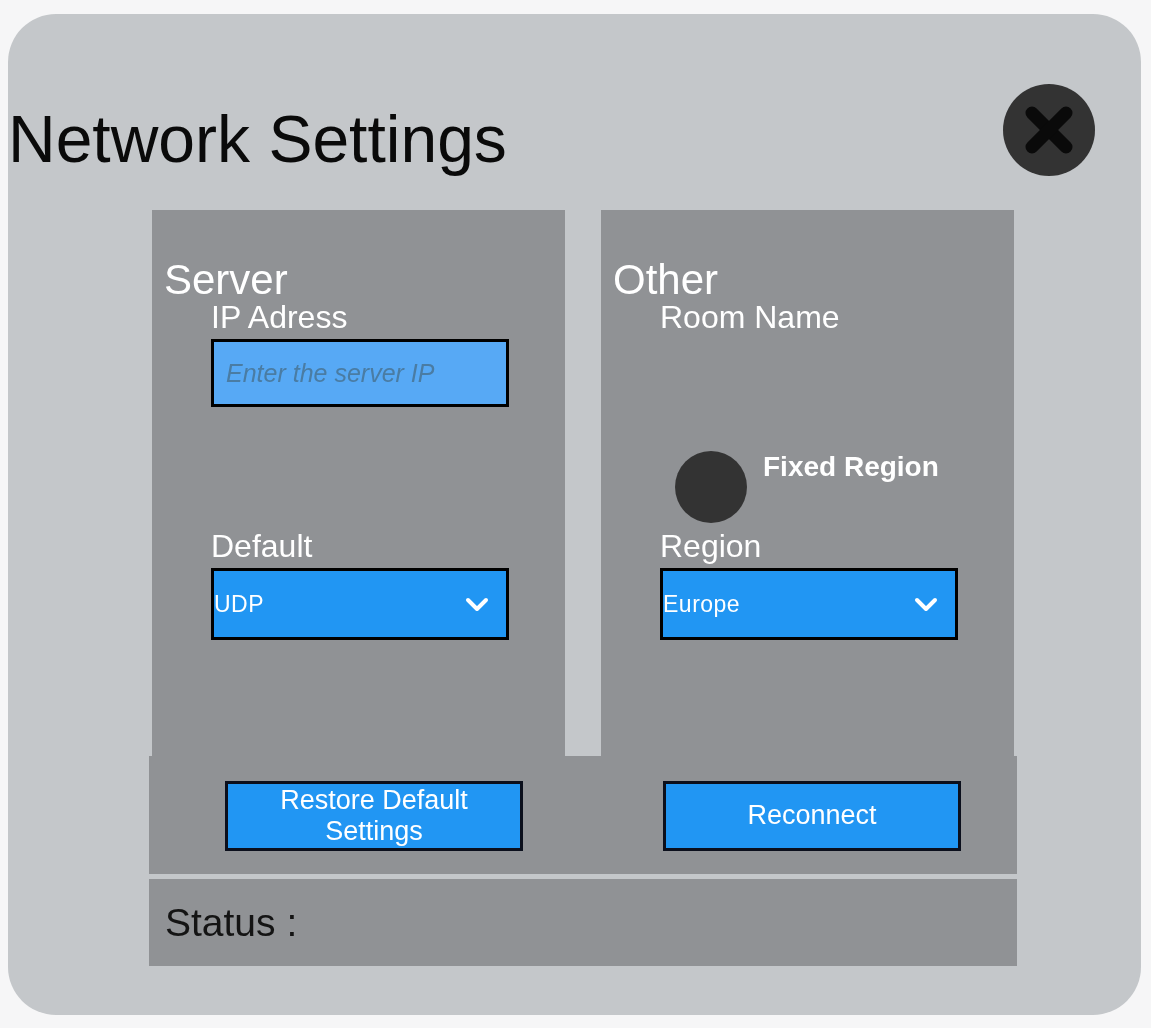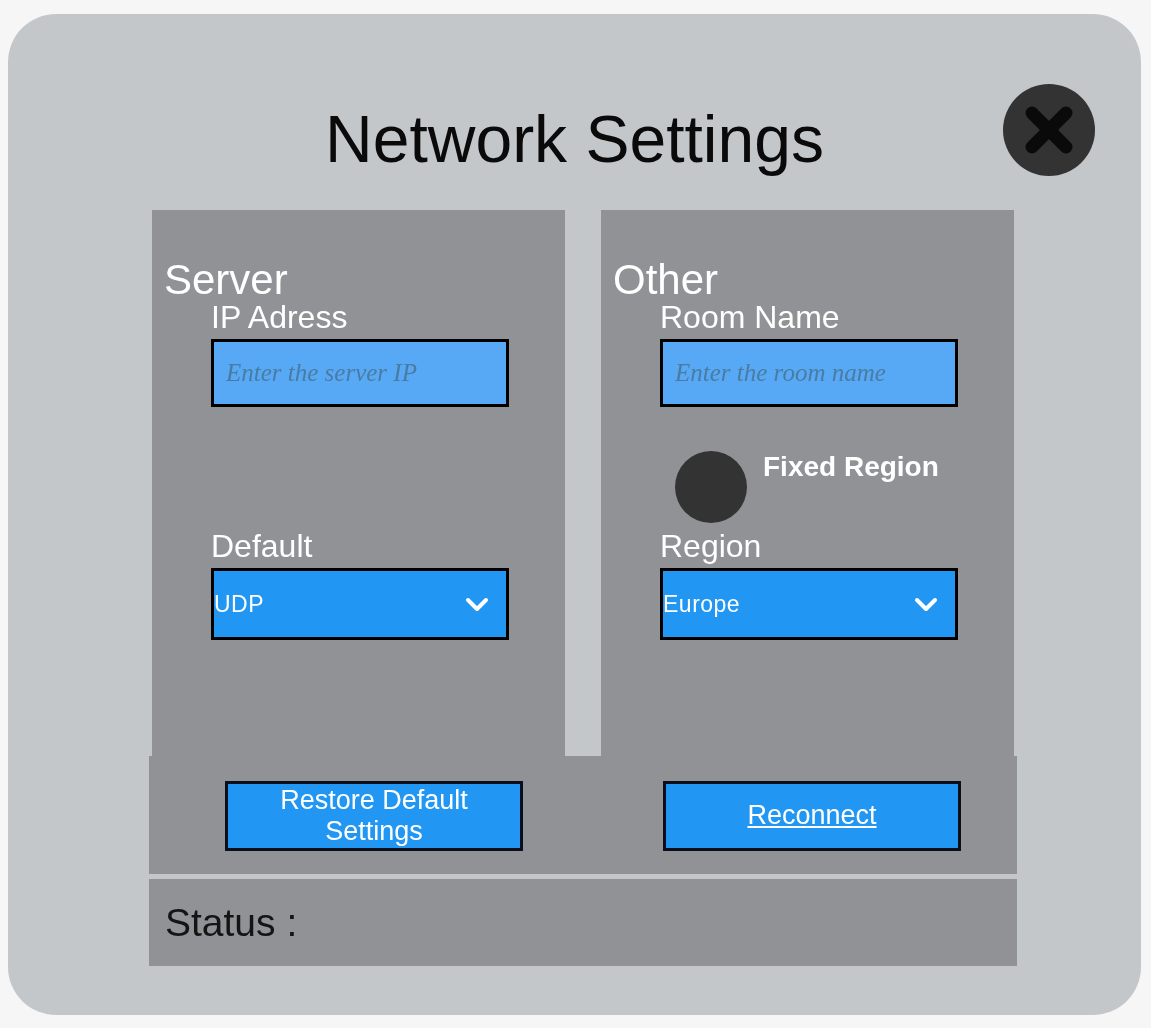--- a/index.html
+++ b/index.html
@@ -25,21 +25,20 @@
     background: #c4c7ca;
     border-radius: 48px;
   }
 
   
   .dialog-title {
     position: absolute;
     left: 0;
     top: 48px;
     width: 1133px;
-    text-align: center;
     font-size: 66px;
     color: #0a0a0a;
     font-weight: normal;
     letter-spacing: 0px;
     line-height: 1;
   }
 
   .close-button {
     position: absolute;
     left: 995px;
@@ -96,21 +95,21 @@
     white-space: nowrap;
   }
   .text-input {
     display: block;
     box-sizing: border-box;
     width: 298px;
     height: 68px;
     background: #57a9f5;
     border: 3px solid #000000;
     color: #1b3a55;
-    font-family: Liberation Serif, serif;
+    font-family: Liberation Sans, sans-serif;
     font-size: 25px;
     font-style: italic;
     padding: 0 12px;
     outline: none;
   }
   .text-input::placeholder {
     color: #4a7ca3;
     font-style: italic;
     opacity: 1;
   }
@@ -196,21 +195,21 @@
     font-size: 27px;
     line-height: 1.15;
     cursor: pointer;
     padding: 0;
     text-align: center;
     display: flex;
     align-items: center;
     justify-content: center;
   }
   .action-button.restore   { left: 76px; }
-  .action-button.reconnect { left: 514px; text-decoration: underline; }
+  .action-button.reconnect { left: 514px; }
 
   
   .status-bar {
     position: absolute;
     left: 141px;
     top: 865px;
     width: 868px;
     height: 87px;
     background: #909295;
     display: flex;
@@ -259,21 +258,20 @@
         </span>
       </div>
     </div>
   </section>
 
   <section class="panel other">
     <h2 class="panel-heading">Other</h2>
 
     <div class="field field-room">
       <span class="field-label">Room Name</span>
-      <input class="text-input" type="text" placeholder="Enter the room name" style="">
     </div>
 
     <div class="toggle-row">
       <button class="toggle-dot"></button>
       <span class="toggle-label">Fixed Region</span>
     </div>
 
     <div class="field field-region">
       <span class="field-label">Region</span>
       <div class="select-box">

